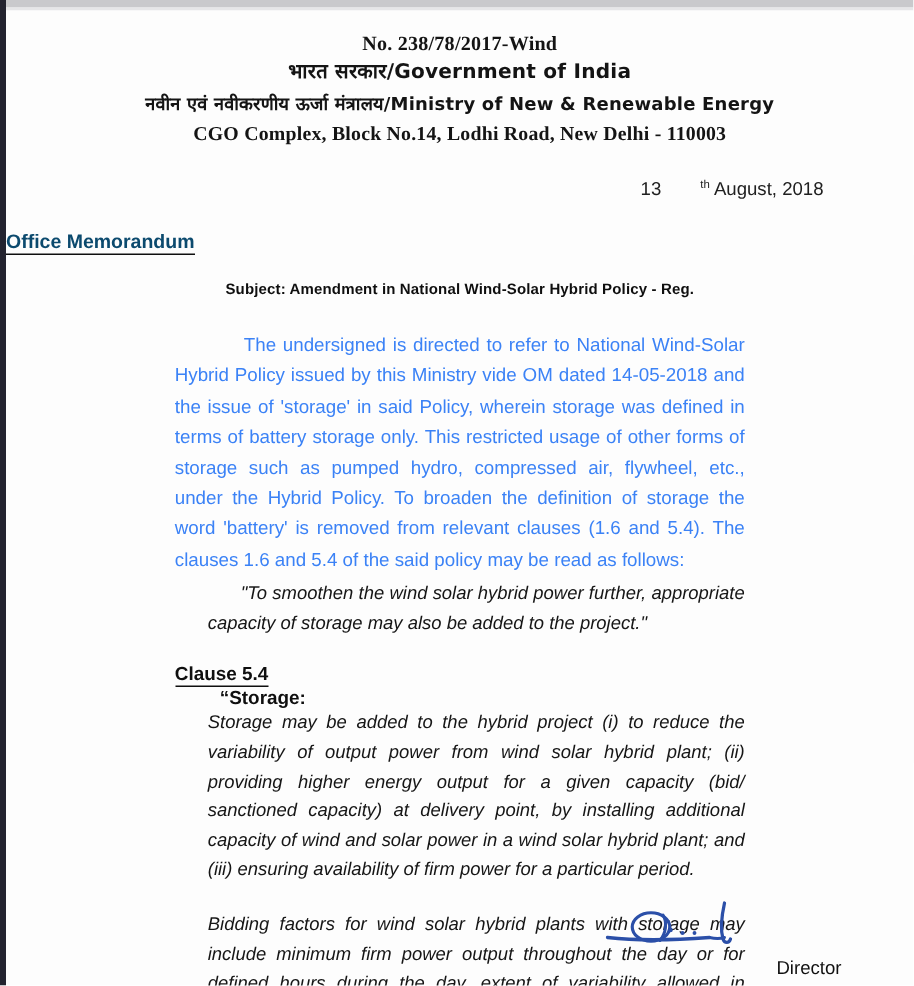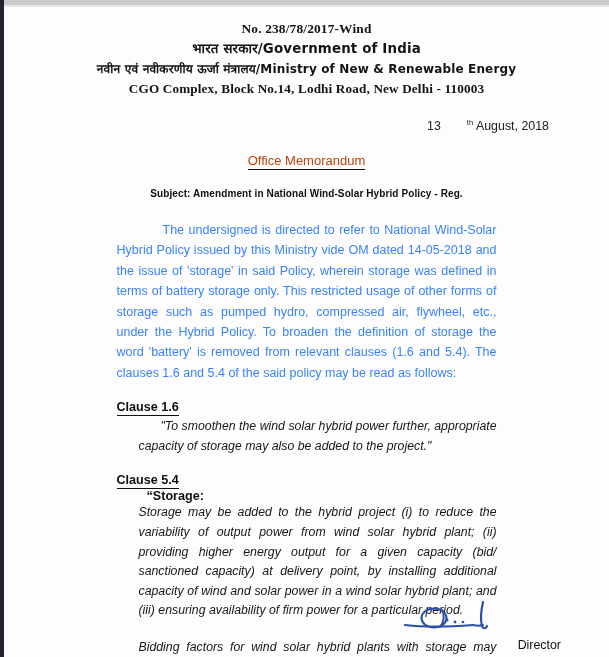--- a/index.html
+++ b/index.html
@@ -82,24 +82,23 @@
   .date-row sup {
     font-size: 7.6px;
     vertical-align: super;
     line-height: 0;
     margin-left: 26px;
   }
 
   
   .om-title {
     margin-top: 20px;
-    text-align: center;
     font-size: 13px;
-    font-weight: normal;
-    color: #c2410c;
+    font-weight: bold;
+    color: #0c4a6e;
   }
   .om-title span {
     border-bottom: 1.4px solid #0f0f0f;
     padding-bottom: 1px;
   }
   .subject {
     margin-top: 20px;
     text-align: center;
     font-size: 10px;
     font-weight: bold;
@@ -216,21 +215,20 @@
     <div class="date-row"><span>13</span><sup>th</sup><span> August, 2018</span></div>
 
     <div class="om-title"><span>Office Memorandum</span></div>
 
     <div class="subject">Subject: Amendment in National Wind-Solar Hybrid Policy - Reg.</div>
 
     <div class="body-wrap">
 
       <p class="para indent">The undersigned is directed to refer to National Wind-Solar Hybrid Policy issued by this Ministry vide OM dated 14-05-2018 and the issue of 'storage' in said Policy, wherein storage was defined in terms of battery storage only. This restricted usage of other forms of storage such as pumped hydro, compressed air, flywheel, etc., under the Hybrid Policy. To broaden the definition of storage the word 'battery' is removed from relevant clauses (1.6 and 5.4). The clauses 1.6 and 5.4 of the said policy may be read as follows:</p>
 
-      <div class="clause-head"><span>Clause 1.6</span></div>
       <p class="quote first-indent">"To smoothen the wind solar hybrid power further, appropriate capacity of storage may also be added to the project."</p>
 
       <div class="clause-head"><span>Clause 5.4</span></div>
 
       <div class="storage-label">“Storage:</div>
 
       <p class="quote block">Storage may be added to the hybrid project (i) to reduce the variability of output power from wind solar hybrid plant; (ii) providing higher energy output for a given capacity (bid/ sanctioned capacity) at delivery point, by installing additional capacity of wind and solar power in a wind solar hybrid plant; and (iii) ensuring availability of firm power for a particular period.</p>
 
       <p class="quote block second">Bidding factors for wind solar hybrid plants with storage may include minimum firm power output throughout the day or for defined hours during the day, extent of variability allowed in output power, unit price of electricity, etc."</p>
     </div>

